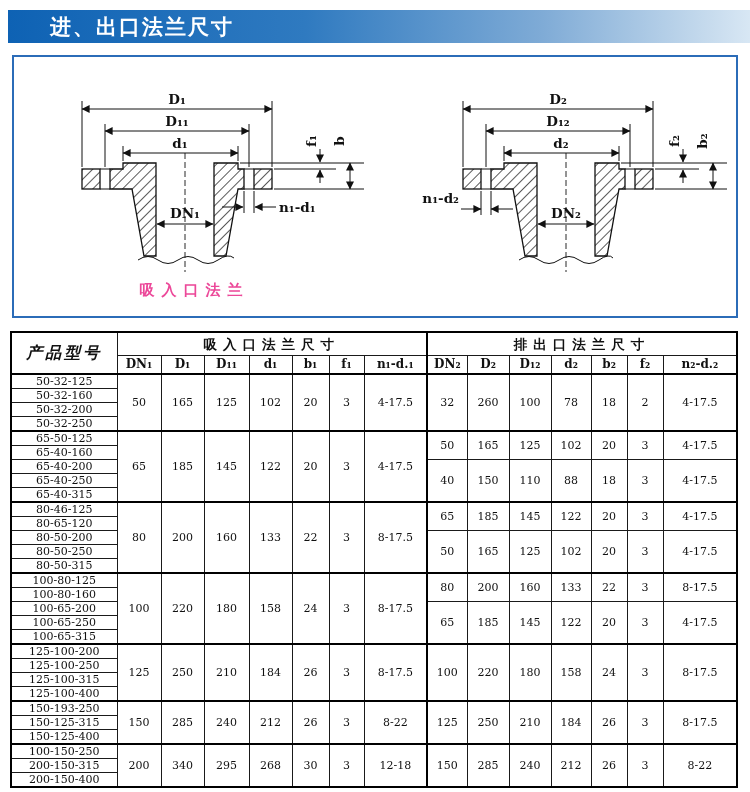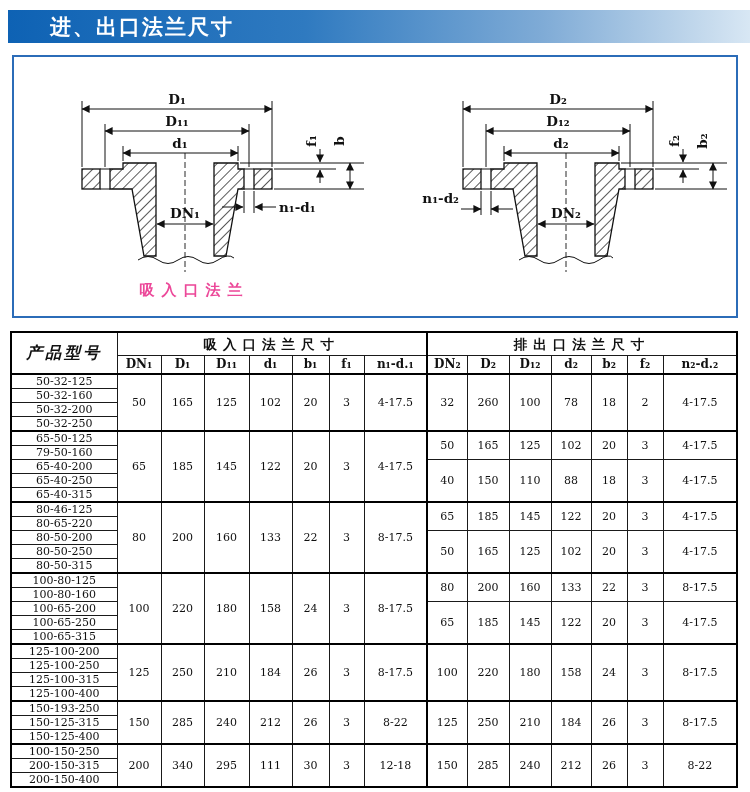--- a/index.html
+++ b/index.html
@@ -258,21 +258,21 @@
         <td rowspan="5">4-17.5</td>
         <td rowspan="2" class="sepl">50</td>
         <td rowspan="2">165</td>
         <td rowspan="2">125</td>
         <td rowspan="2">102</td>
         <td rowspan="2">20</td>
         <td rowspan="2">3</td>
         <td rowspan="2">4-17.5</td>
       </tr>
       <tr>
-        <td class="model">79-50-160</td>
+        <td class="model">65-40-160</td>
       </tr>
       <tr>
         <td class="model">65-40-200</td>
         <td rowspan="3" class="sepl">40</td>
         <td rowspan="3">150</td>
         <td rowspan="3">110</td>
         <td rowspan="3">88</td>
         <td rowspan="3">18</td>
         <td rowspan="3">3</td>
         <td rowspan="3">4-17.5</td>
@@ -294,21 +294,21 @@
         <td rowspan="5">8-17.5</td>
         <td rowspan="2" class="sepl">65</td>
         <td rowspan="2">185</td>
         <td rowspan="2">145</td>
         <td rowspan="2">122</td>
         <td rowspan="2">20</td>
         <td rowspan="2">3</td>
         <td rowspan="2">4-17.5</td>
       </tr>
       <tr>
-        <td class="model">80-65-220</td>
+        <td class="model">80-65-120</td>
       </tr>
       <tr>
         <td class="model">80-50-200</td>
         <td rowspan="3" class="sepl">50</td>
         <td rowspan="3">165</td>
         <td rowspan="3">125</td>
         <td rowspan="3">102</td>
         <td rowspan="3">20</td>
         <td rowspan="3">3</td>
         <td rowspan="3">4-17.5</td>
@@ -402,21 +402,21 @@
         <td class="model">150-125-315</td>
       </tr>
       <tr>
         <td class="model">150-125-400</td>
       </tr>
       <tr class="gstart">
         <td class="model">100-150-250</td>
         <td rowspan="3">200</td>
         <td rowspan="3">340</td>
         <td rowspan="3">295</td>
-        <td rowspan="3">111</td>
+        <td rowspan="3">268</td>
         <td rowspan="3">30</td>
         <td rowspan="3">3</td>
         <td rowspan="3">12-18</td>
         <td rowspan="3" class="sepl">150</td>
         <td rowspan="3">285</td>
         <td rowspan="3">240</td>
         <td rowspan="3">212</td>
         <td rowspan="3">26</td>
         <td rowspan="3">3</td>
         <td rowspan="3">8-22</td>

